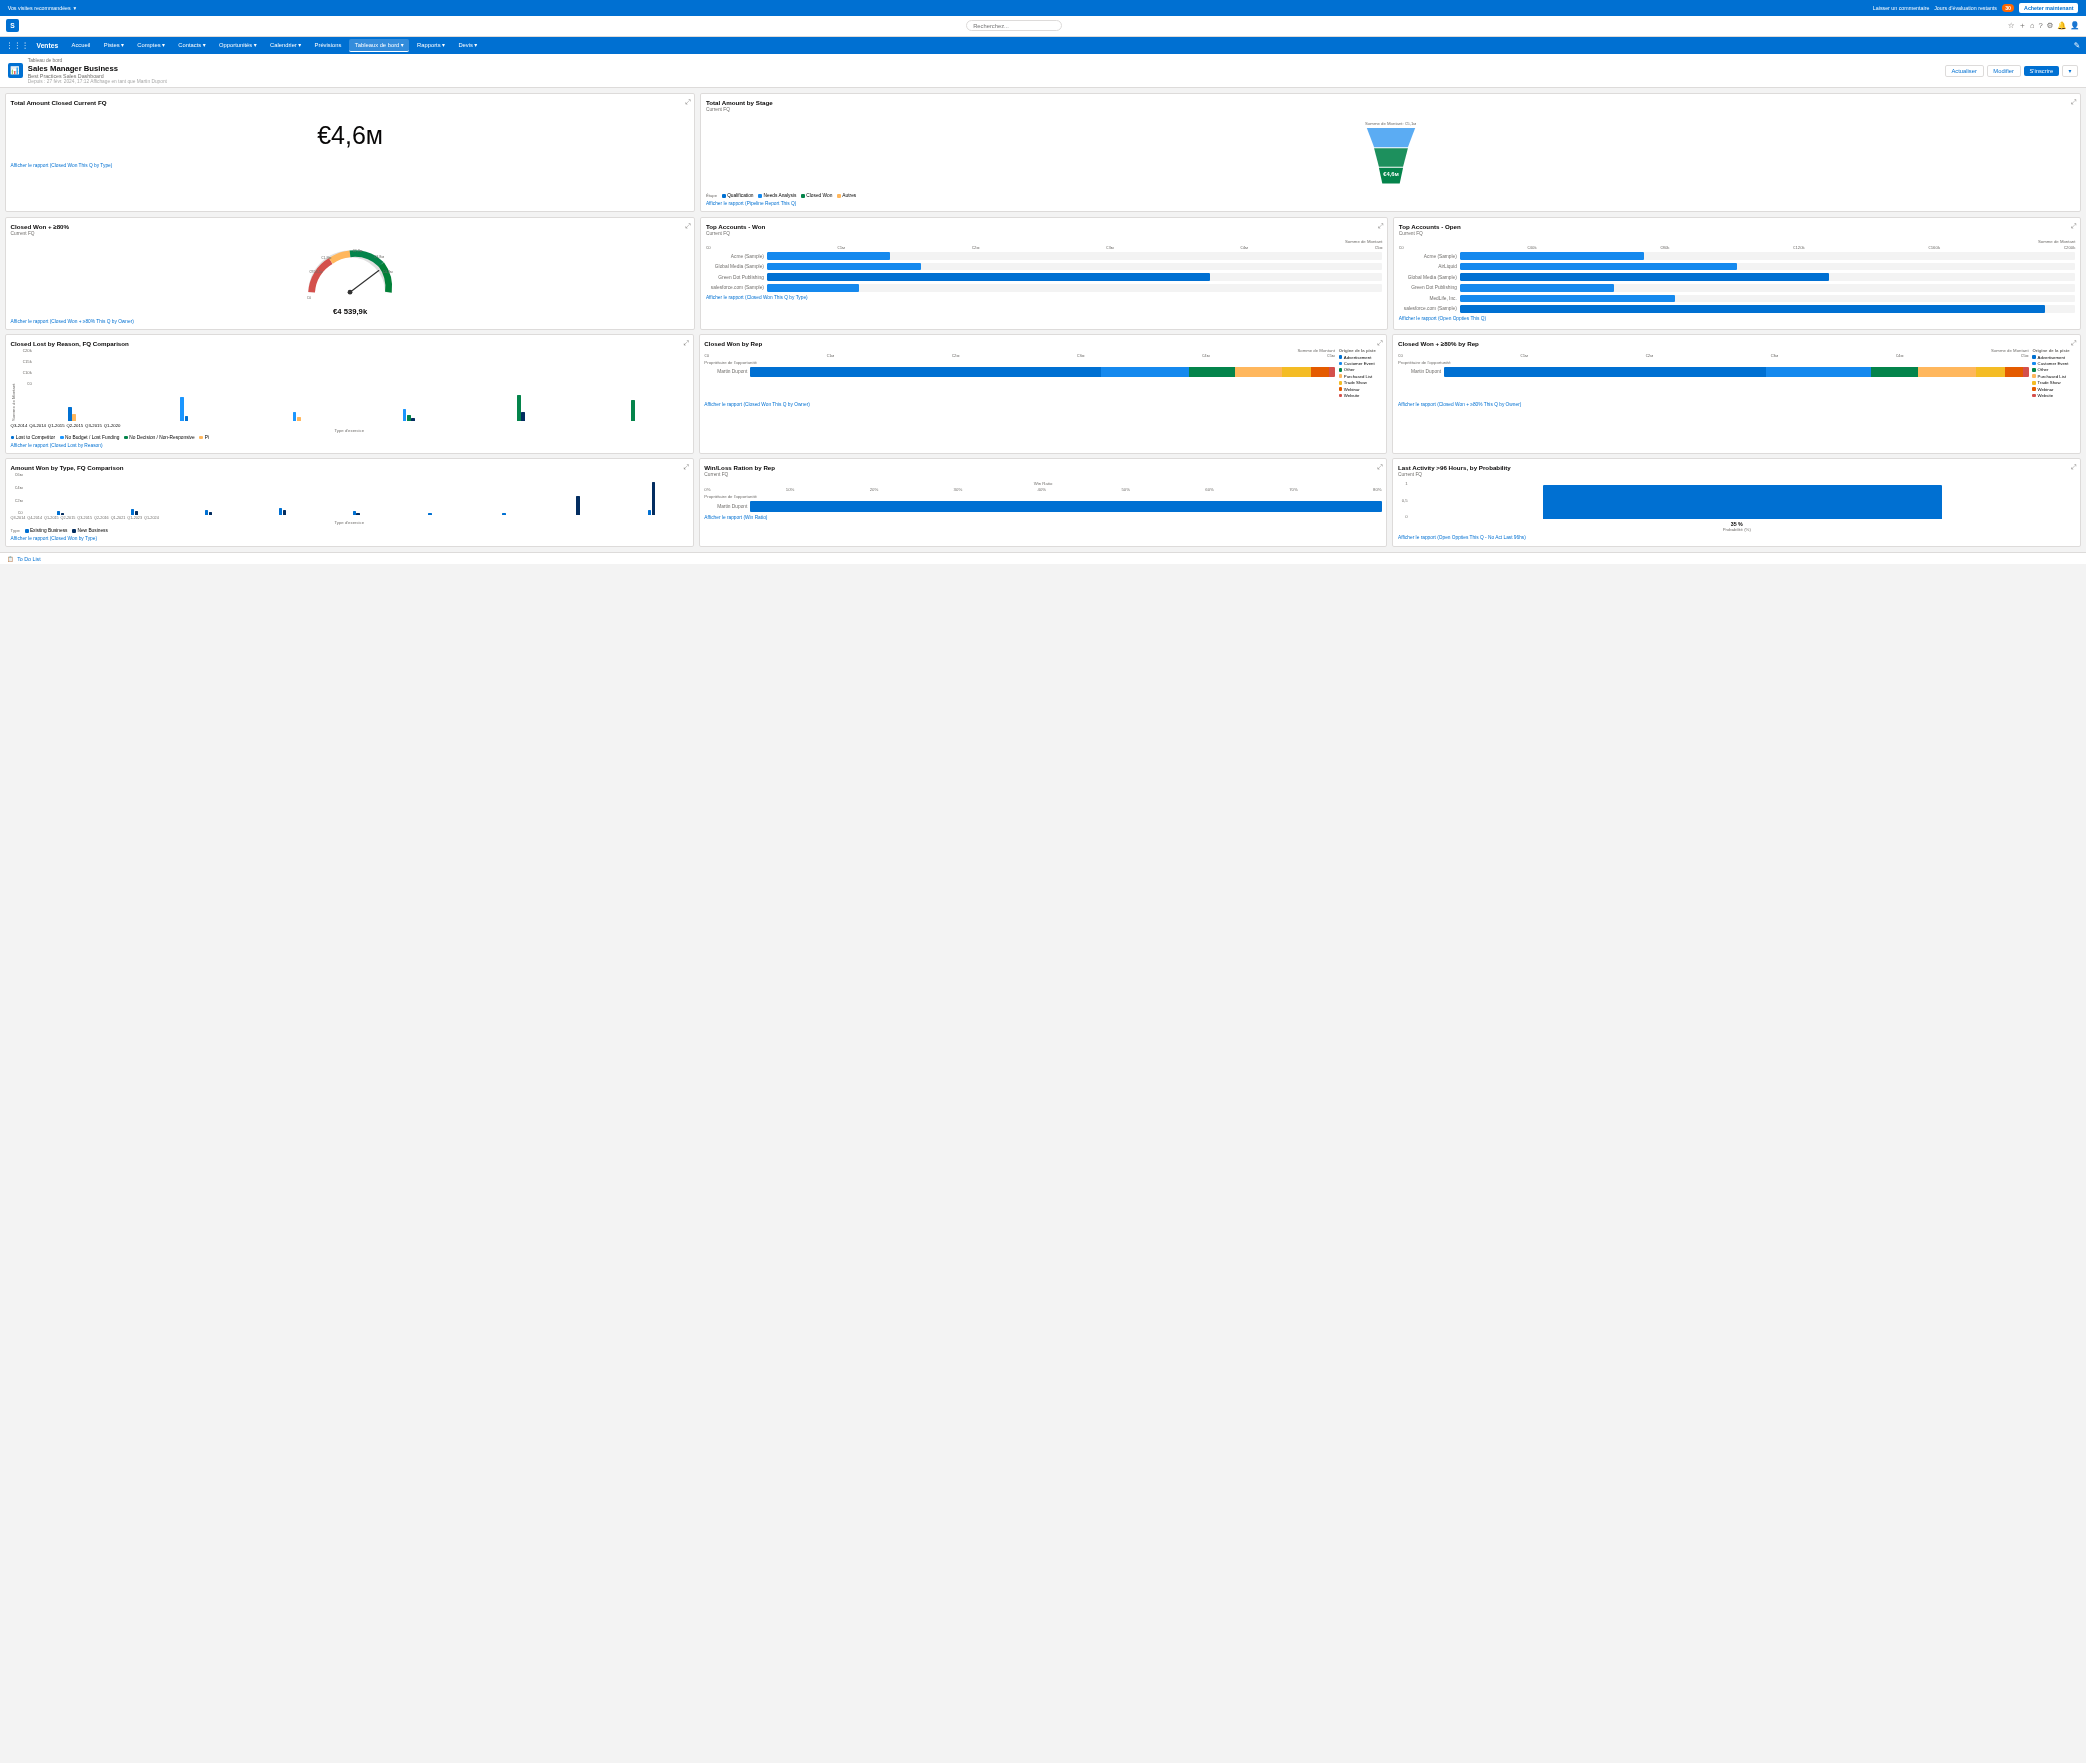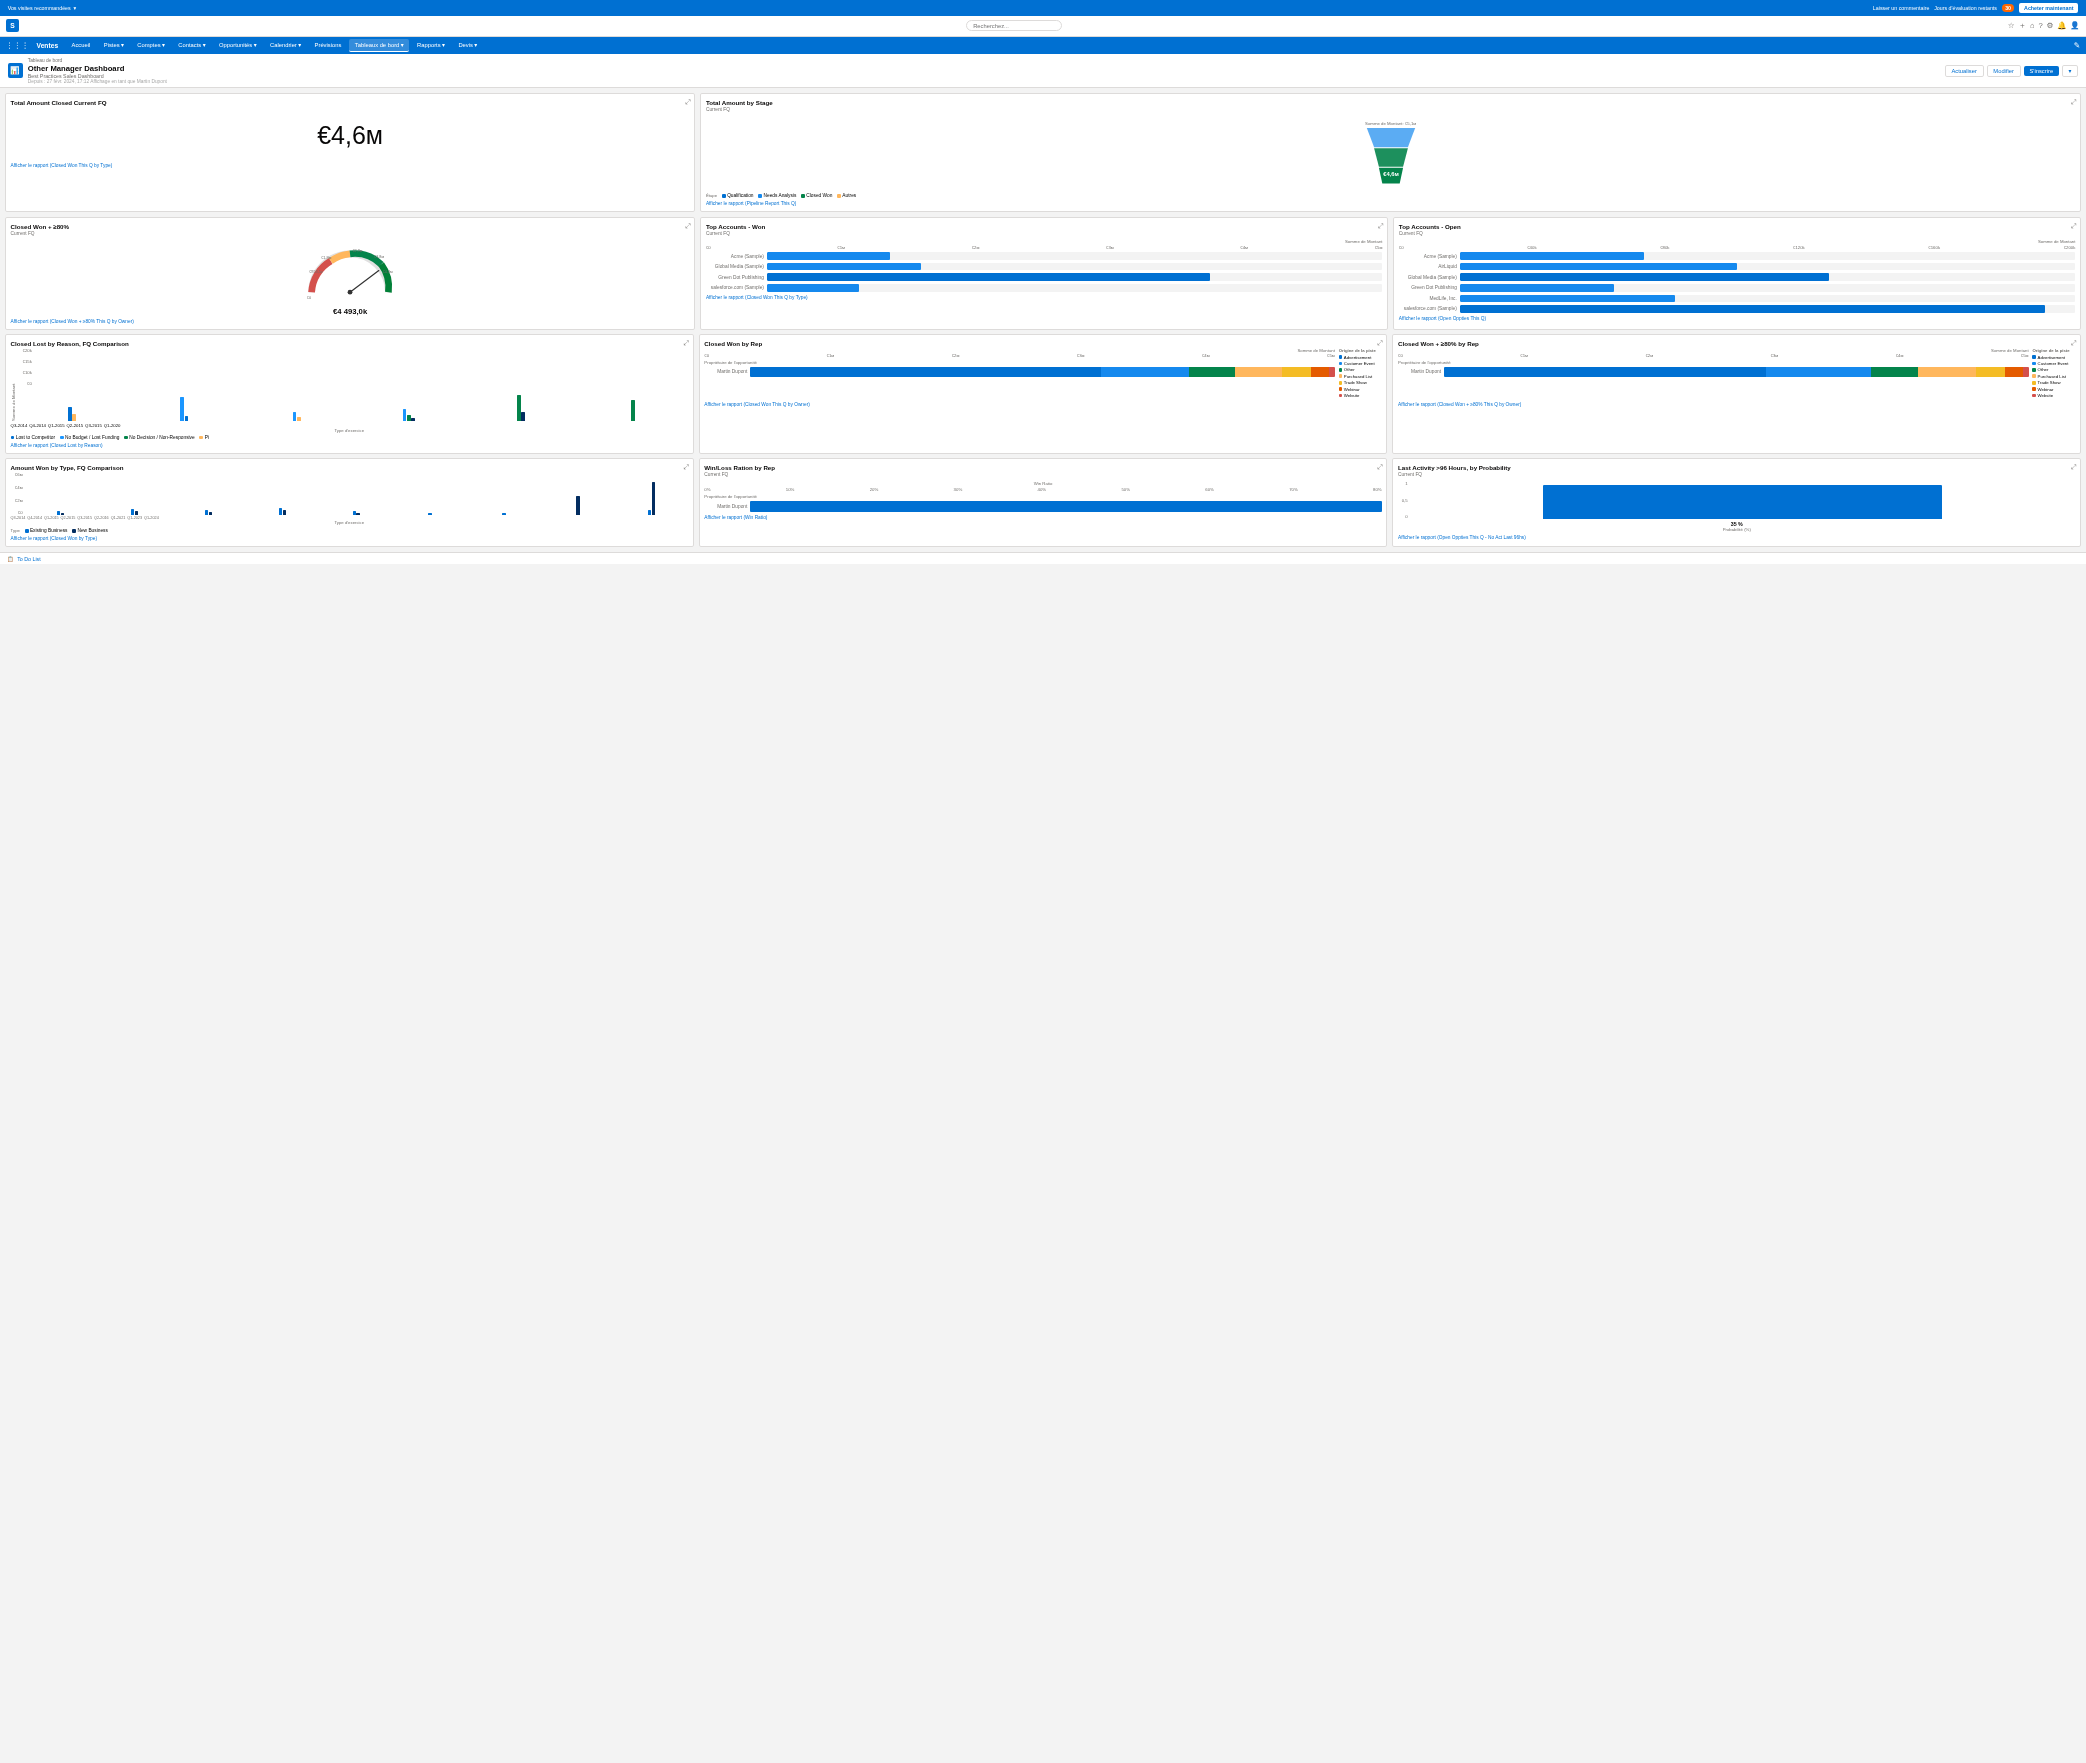--- a/index.html
+++ b/index.html
@@ -371,21 +371,21 @@
   <div style="margin-left:auto">
     <button class="nav-icon-btn" style="color:white">✎</button>
   </div>
 </div>
 
 <div class="dash-header">
   <div class="dash-header-left">
     <div class="dash-icon">📊</div>
     <div>
       <div class="breadcrumb">Tableau de bord</div>
-      <div class="dash-title">Other Manager Dashboard</div>
+      <div class="dash-title">Sales Manager Business</div>
       <div class="dash-subtitle">Best Practices Sales Dashboard</div>
       <div class="dash-meta">Depuis : 27 févr. 2024, 17:12 Affichage en tant que Martin Dupont</div>
     </div>
   </div>
   <div class="dash-actions">
     <button class="dash-btn">Actualiser</button>
     <button class="dash-btn">Modifier</button>
     <button class="dash-btn-primary">S'inscrire</button>
     <button class="dash-btn">▾</button>
   </div>
@@ -465,21 +465,21 @@
           <circle cx="100" cy="100" r="5" fill="#333"></circle>
 
           <text x="10" y="115" font-size="8" fill="#706e6b">€0</text>
           <text x="15" y="60" font-size="8" fill="#706e6b">€953,5к</text>
           <text x="40" y="30" font-size="8" fill="#706e6b">€1,9м</text>
           <text x="105" y="16" font-size="8" fill="#706e6b">€2,9м</text>
           <text x="150" y="28" font-size="8" fill="#706e6b">€3,8м</text>
           <text x="168" y="60" font-size="8" fill="#706e6b">€4,8м</text>
         </svg>
       </div>
-      <div style="text-align:center;font-size:7.7px;font-weight:bold;color:#080707;">€4 493,0k</div>
+      <div style="text-align:center;font-size:7.7px;font-weight:bold;color:#080707;">€4 539,9k</div>
       <a class="card-link">Afficher le rapport (Closed Won + ≥80% This Q by Owner)</a>
     </div>
 
     <div style="display:grid;grid-template-columns:1fr 1fr;gap:4.8px;">
 
       <div class="card">
         <div class="card-title">Top Accounts - Won</div>
         <div class="card-subtitle">Current FQ</div>
         <button class="card-expand">⤢</button>
         <div style="font-size:4.3px;color:#706e6b;text-align:right;margin-bottom:1px;">Somme de Montant</div>

